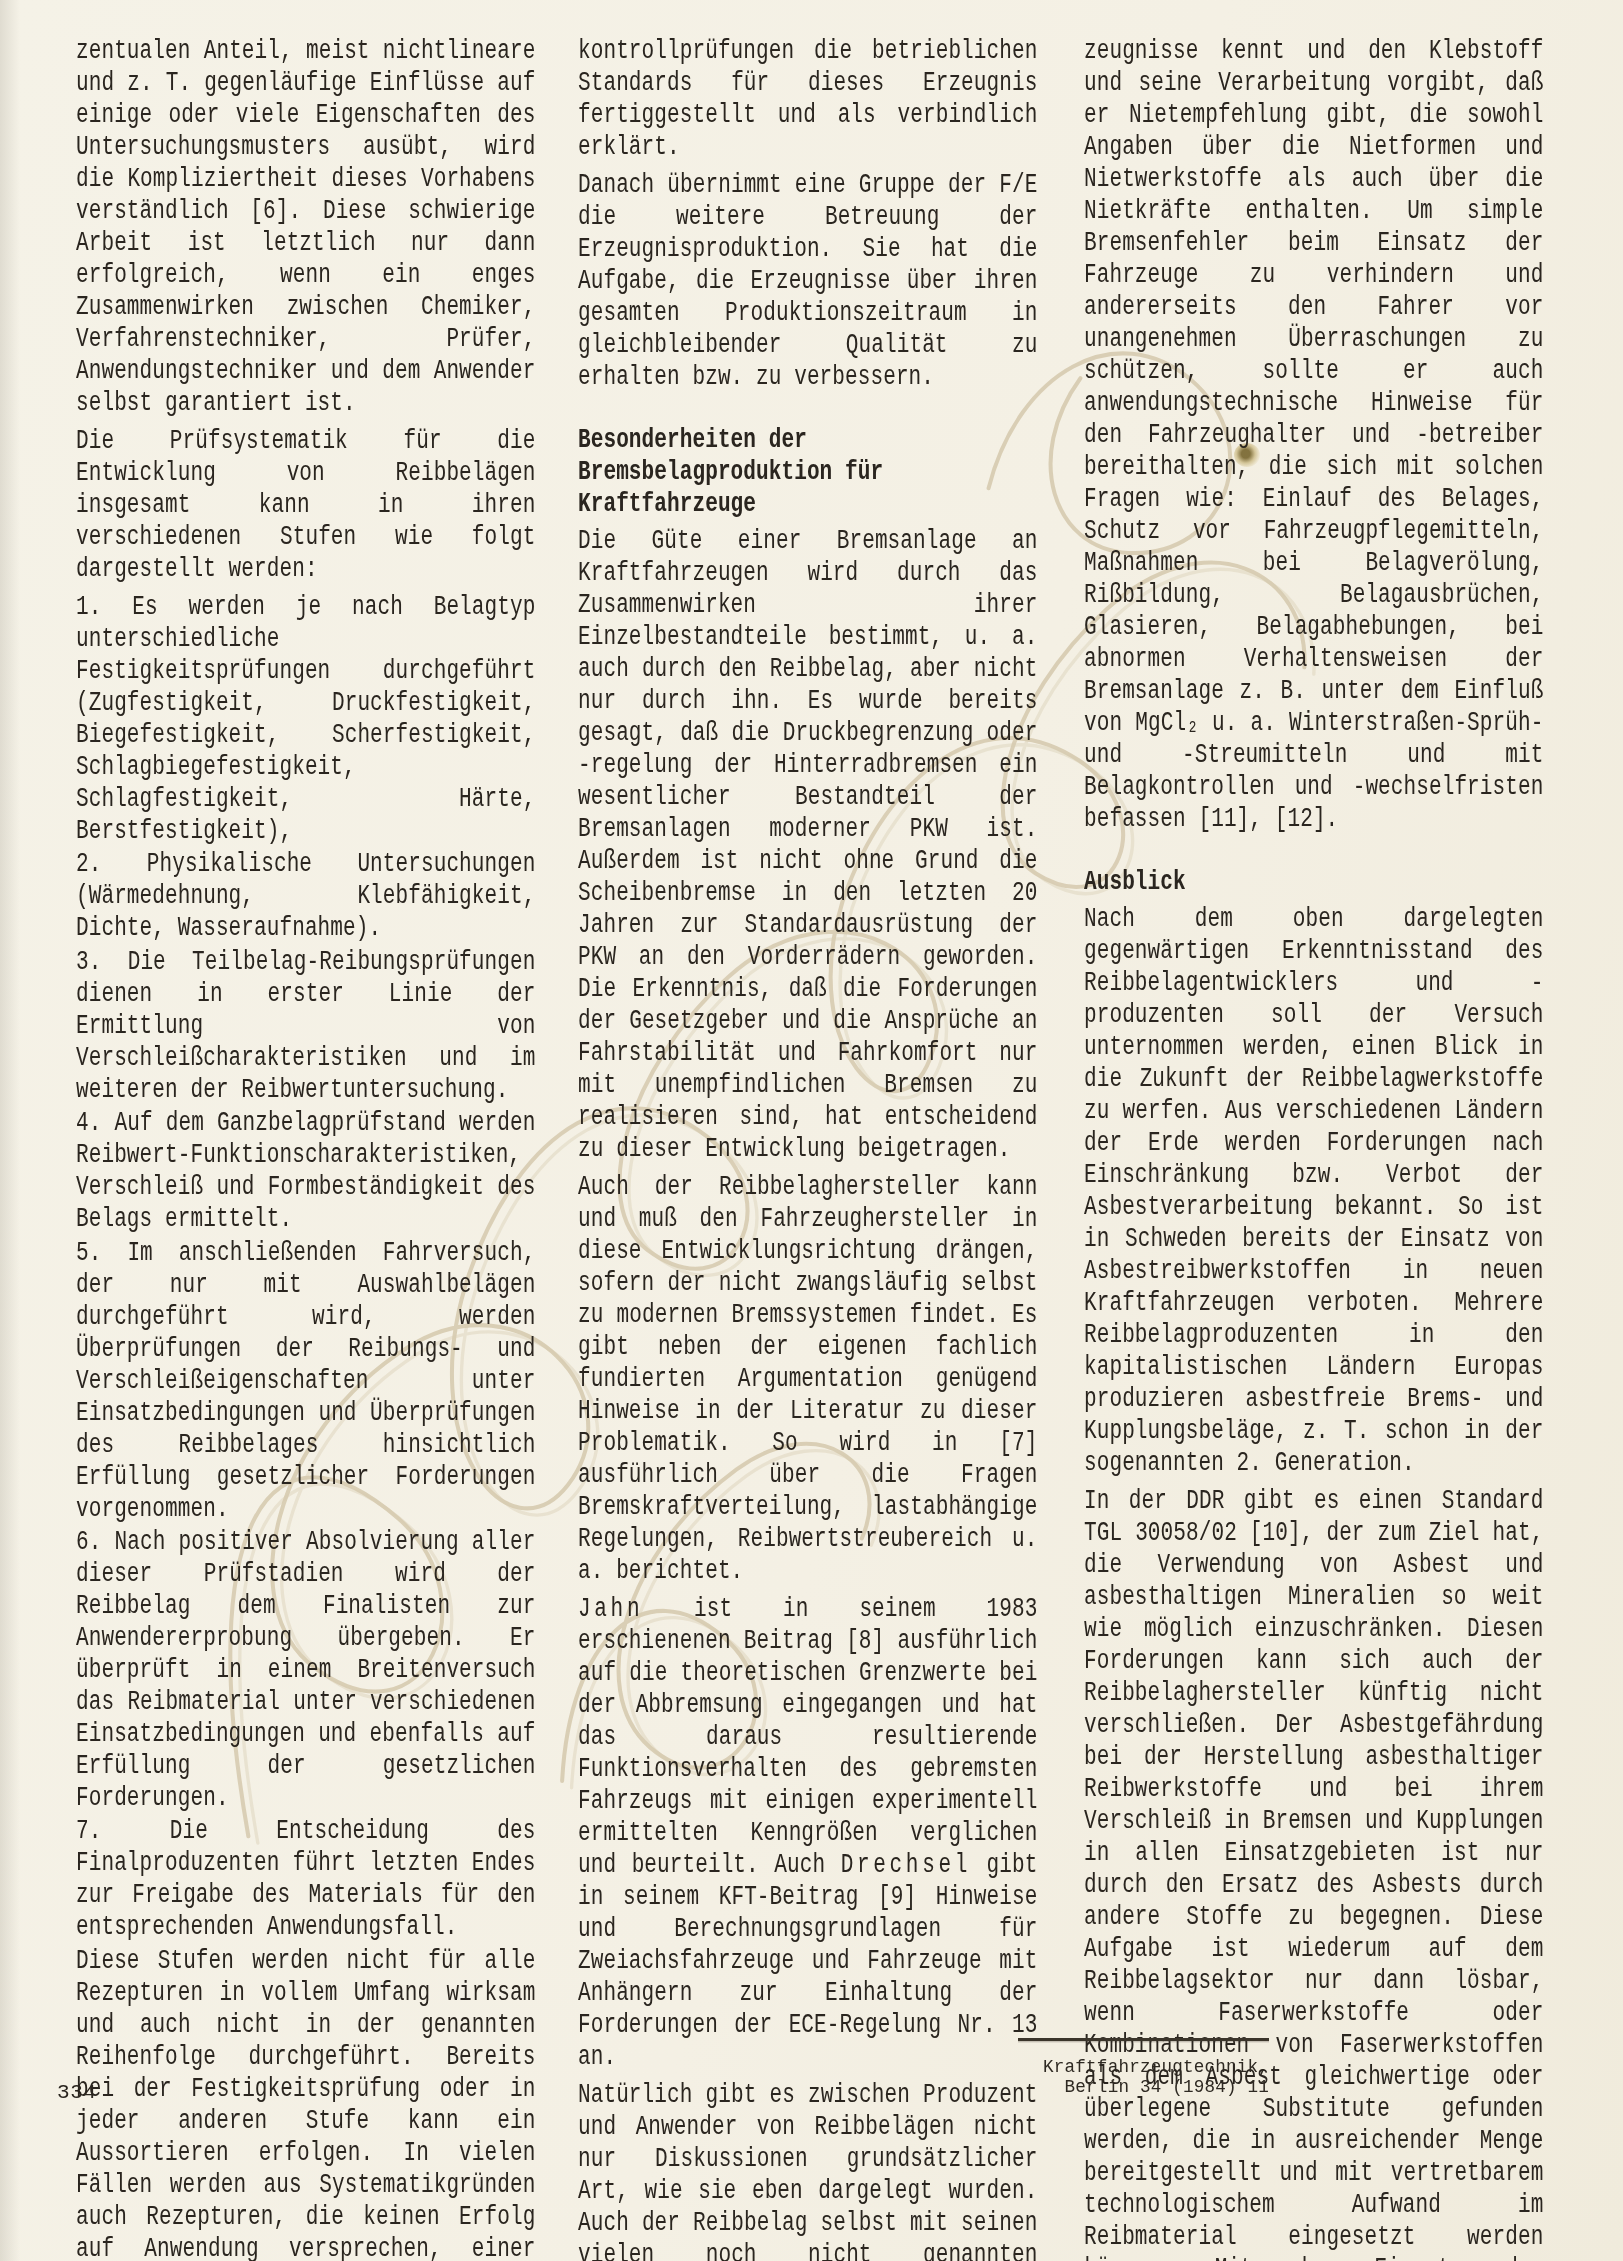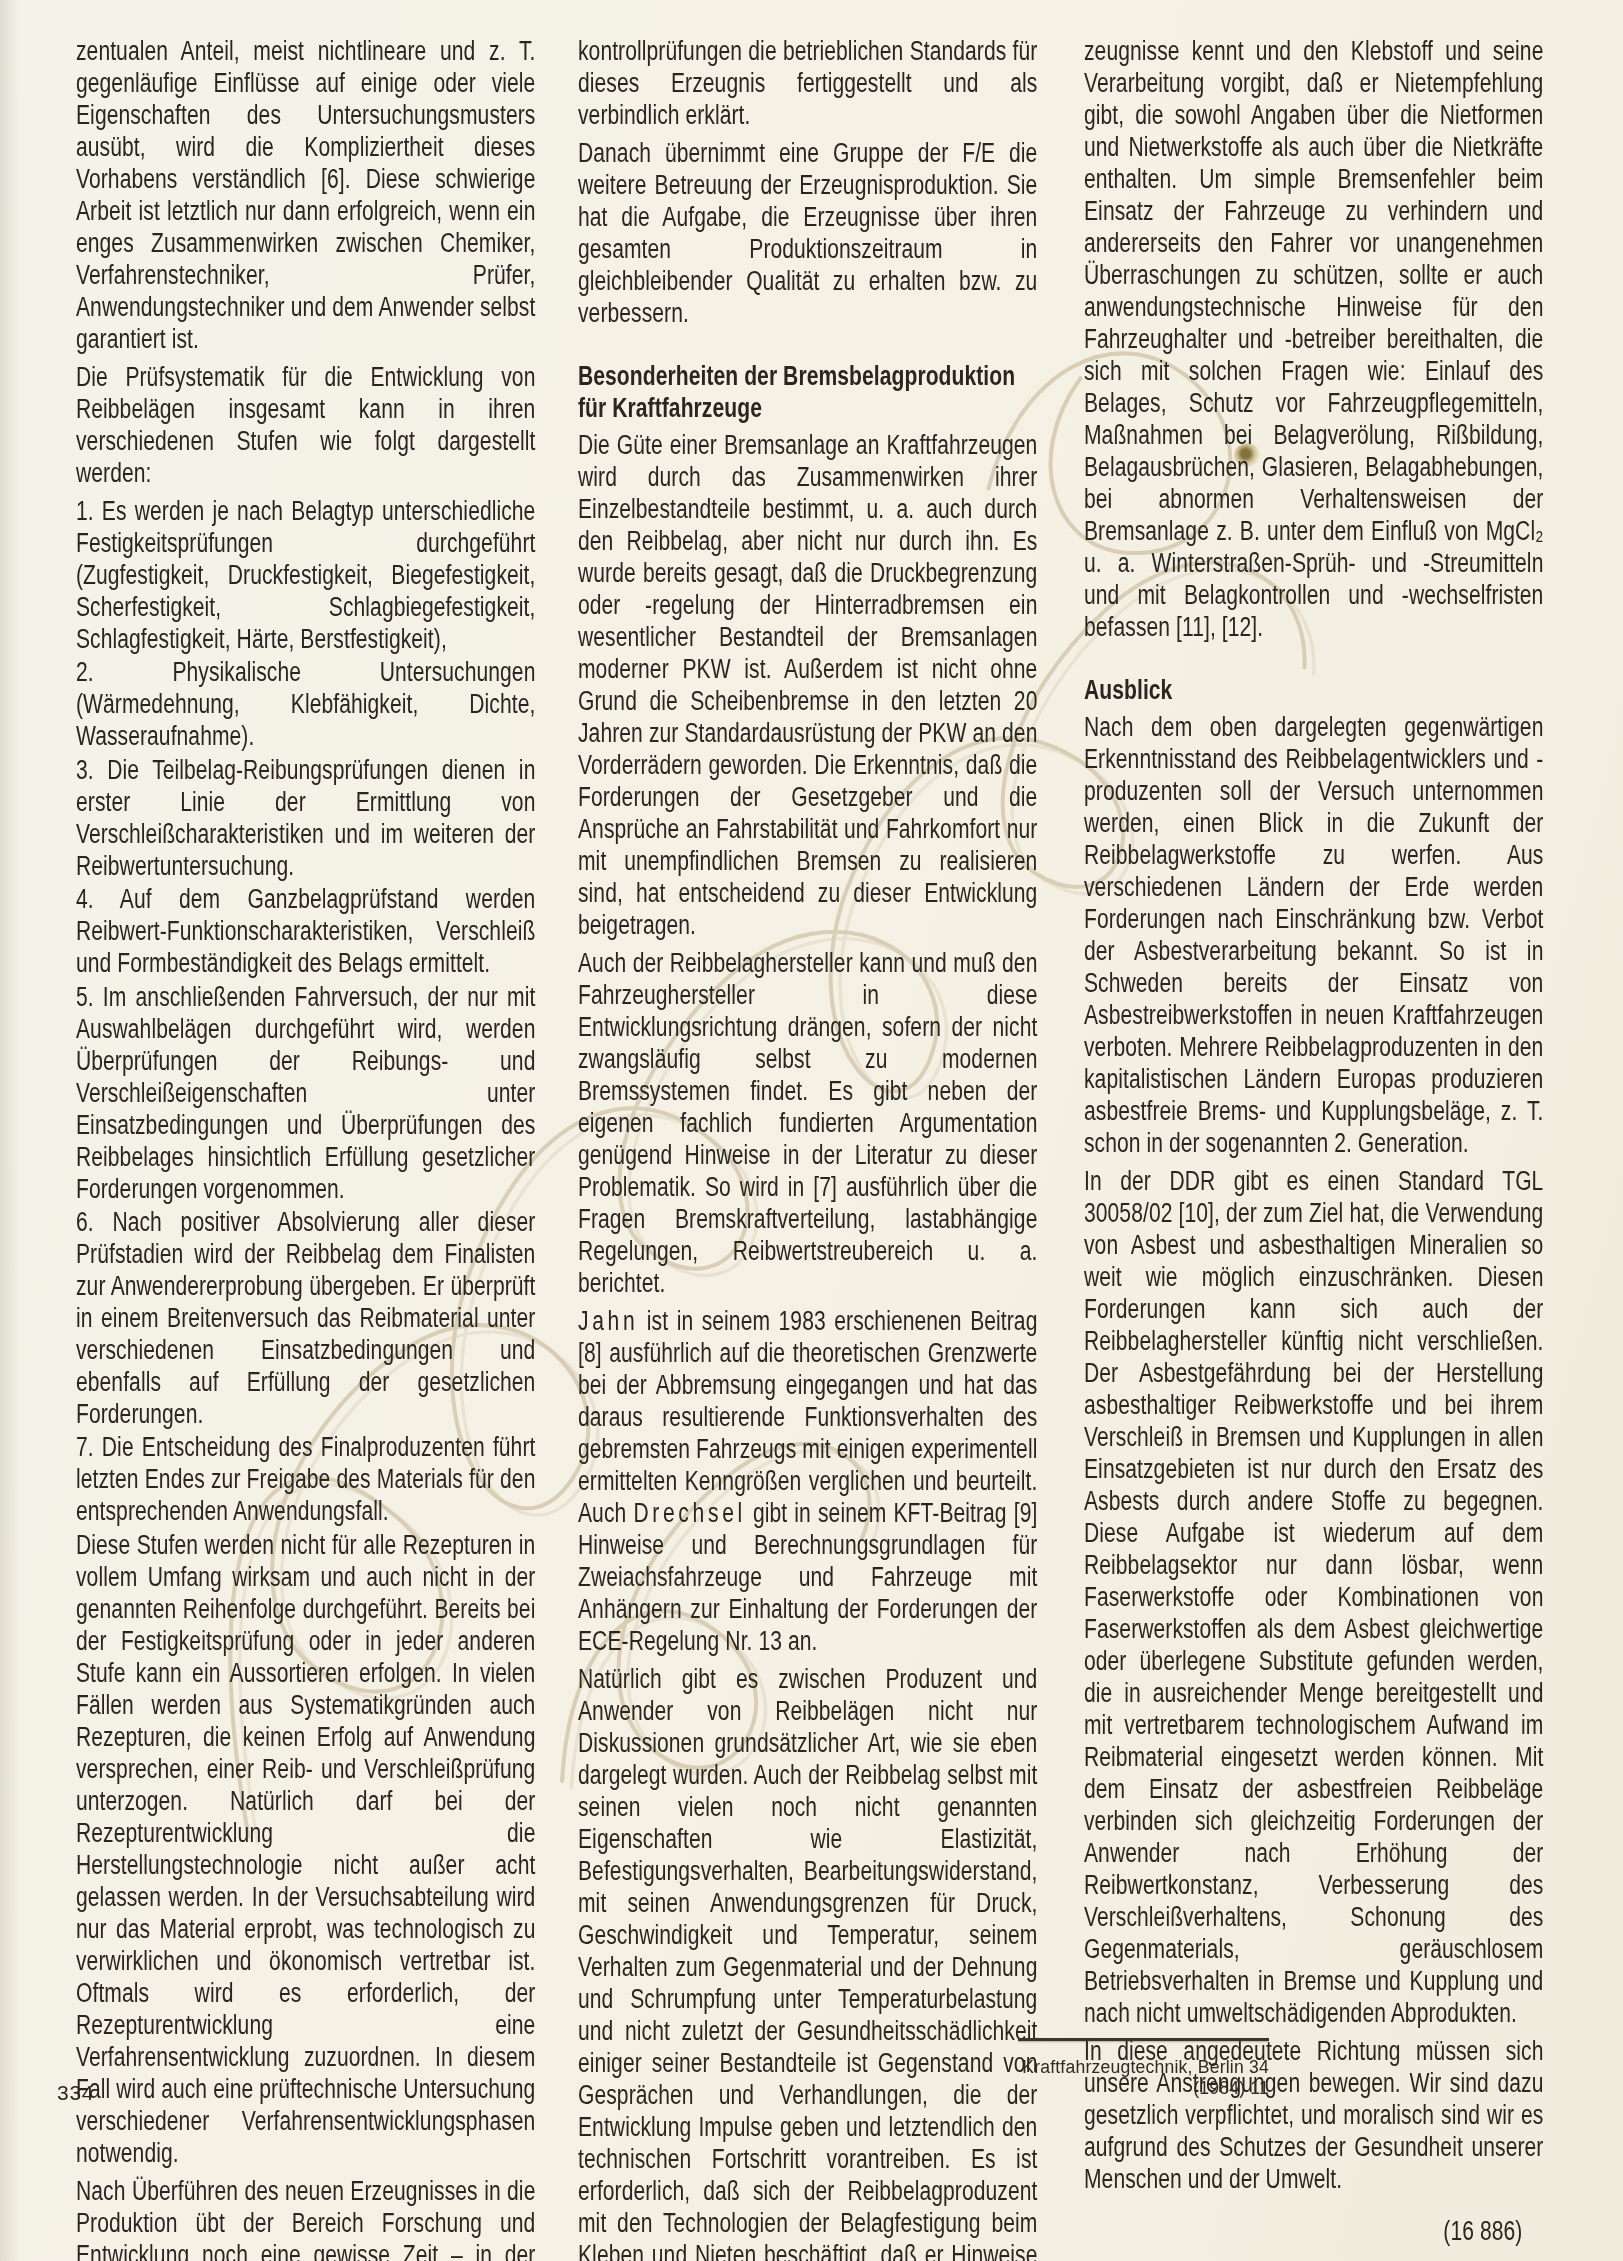--- a/index.html
+++ b/index.html
@@ -1,21 +1,21 @@
 <!DOCTYPE html>
 <html lang="de" style="font-size:10.8px"><head>
 <meta charset="utf-8">
 <style>
   html,body{margin:0;padding:0;background:#dcd8cb;}
   .page{
     position:relative;
     width:1623px;height:2261px;
     background:linear-gradient(105deg,#f5f2e7 0%,#f4f0e4 55%,#f0ebdc 100%);
     overflow:hidden;
-    font-family:Liberation Sans, sans-serif;
+    font-family:Liberation Mono, monospace;
     color:#2a251f;
   }
   .page::before{ 
     content:"";position:absolute;left:0;top:0;width:20px;height:100%;
     background:linear-gradient(90deg,rgba(110,104,90,.16),rgba(110,104,90,0));
     z-index:3;pointer-events:none;
   }
   #watermark{position:absolute;left:0;top:0;z-index:0;}
   .col{
     position:absolute;top:35px;width:589px;

